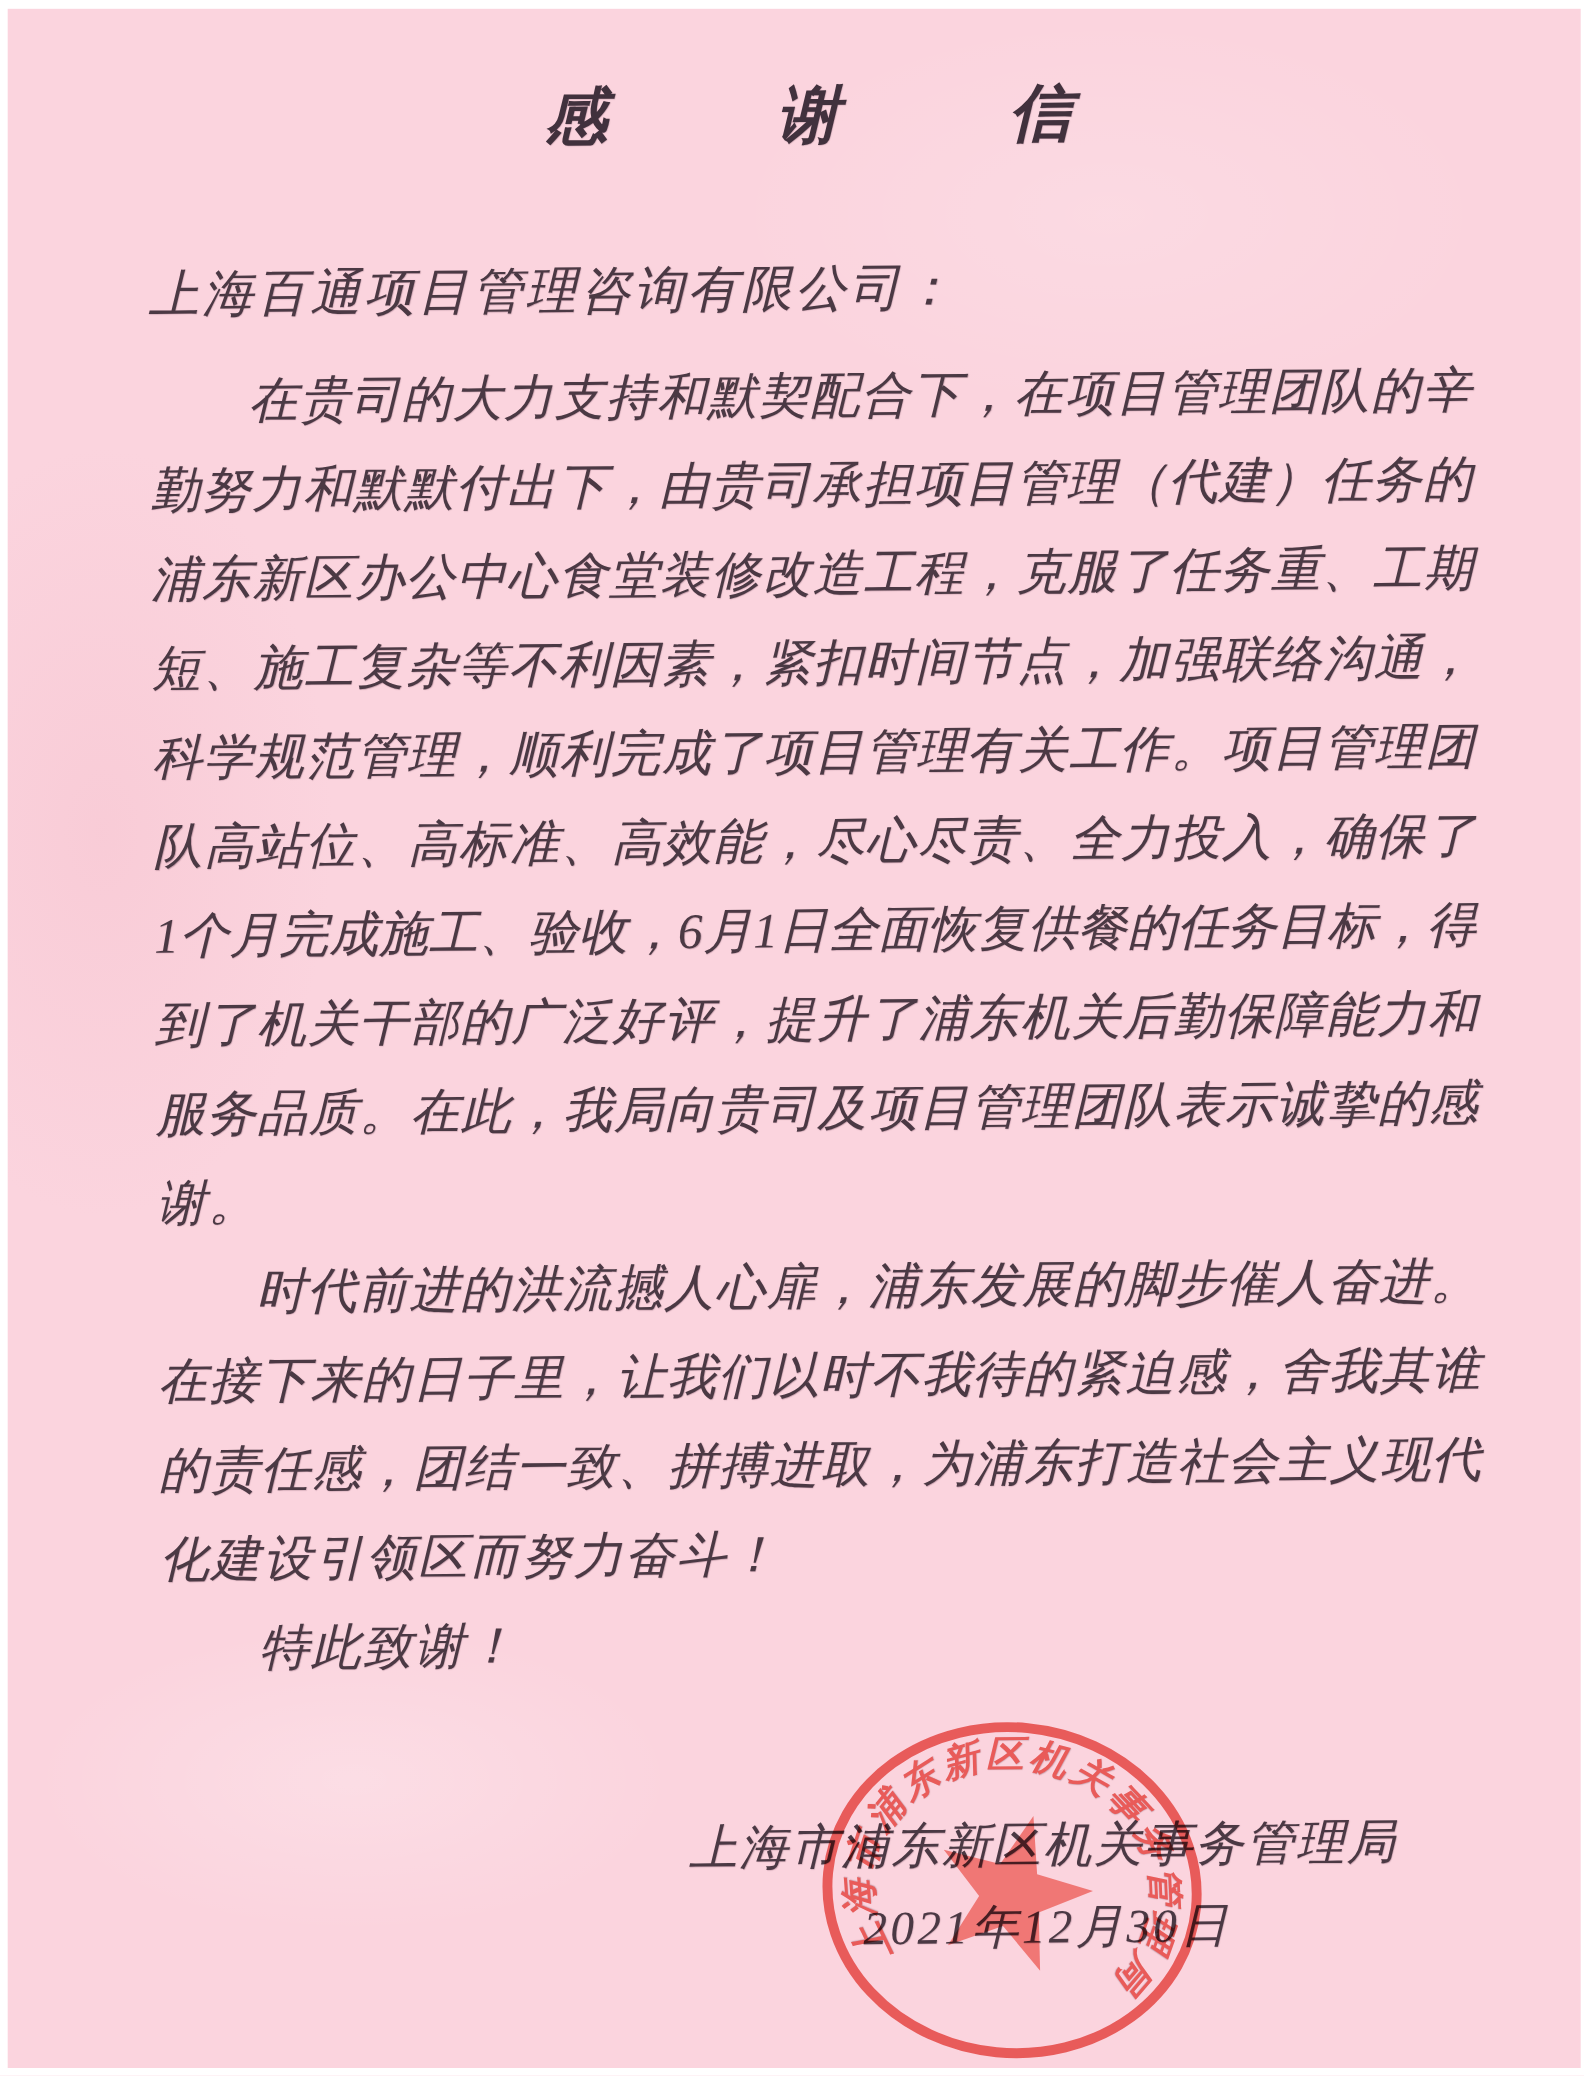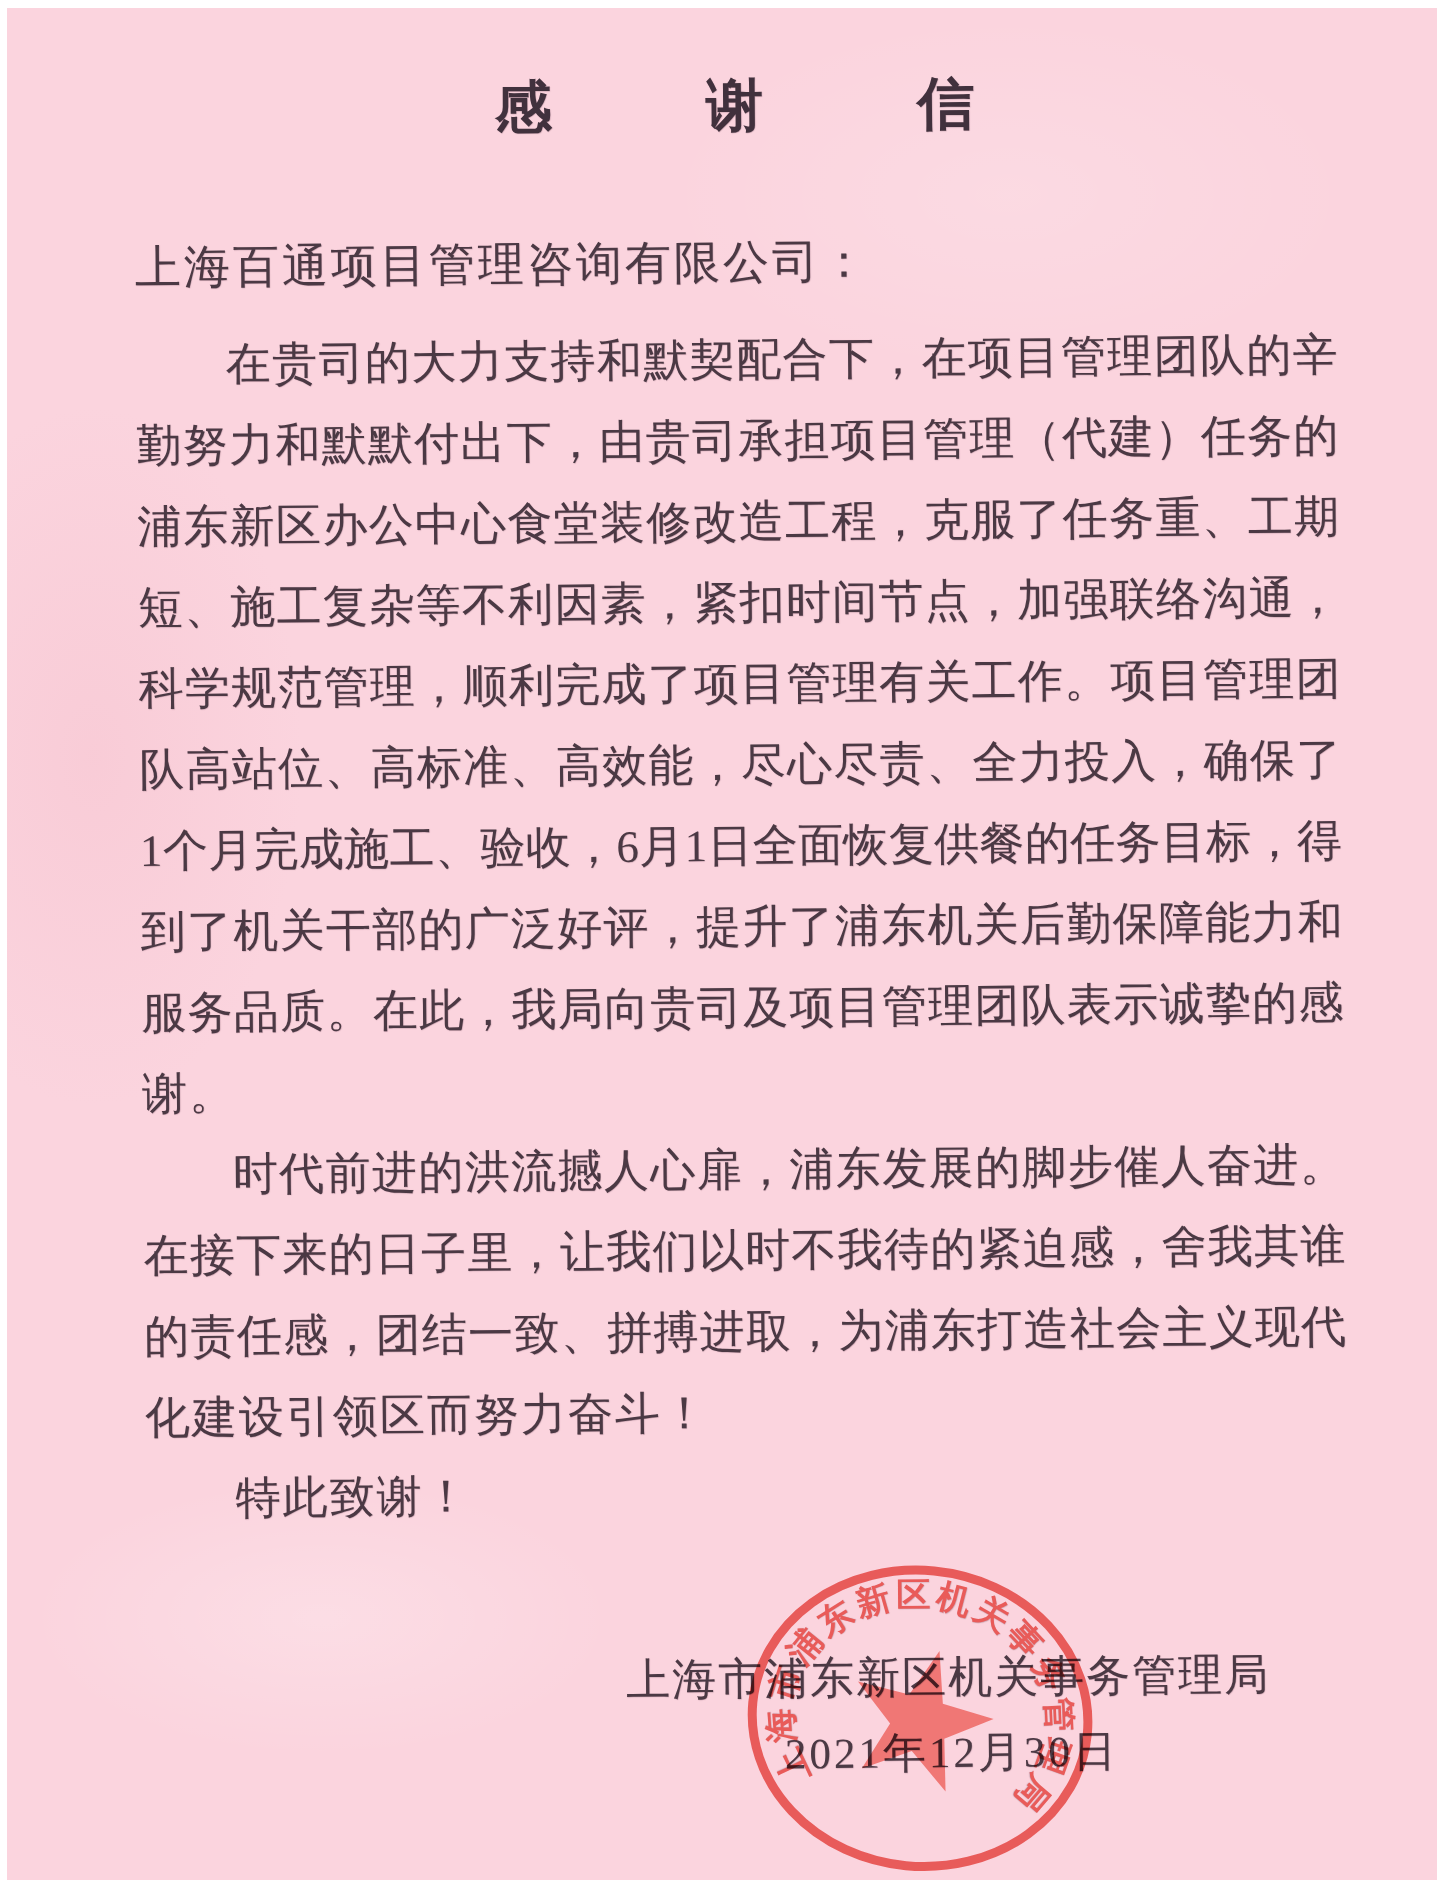--- a/index.html
+++ b/index.html
@@ -9,20 +9,21 @@
     font-family:"Liberation Serif","DejaVu Serif",serif;
     overflow:hidden;position:relative;
   }
   .sheet{
     position:absolute;left:7px;top:8px;right:3px;bottom:7px;
     background:
       radial-gradient(ellipse 420px 200px at 22% 86%, rgba(255,255,255,.22), rgba(255,255,255,0) 70%),
       radial-gradient(ellipse 500px 260px at 70% 10%, rgba(255,255,255,.14), rgba(255,255,255,0) 70%),
       radial-gradient(ellipse 300px 500px at 6% 40%, rgba(244,188,201,.35), rgba(244,188,201,0) 70%),
       #fbd4de;
+    font-style: italic;
   }
   .content{
     position:absolute;inset:0;
     transform:rotate(-0.5deg);
     transform-origin:50% 45%;
     color:#4b3944;
     text-shadow:0.5px 0.5px 0.9px rgba(92,52,72,.35);
   }
   .title{
     position:absolute;left:133px;top:66px;width:1202px;margin:0;

